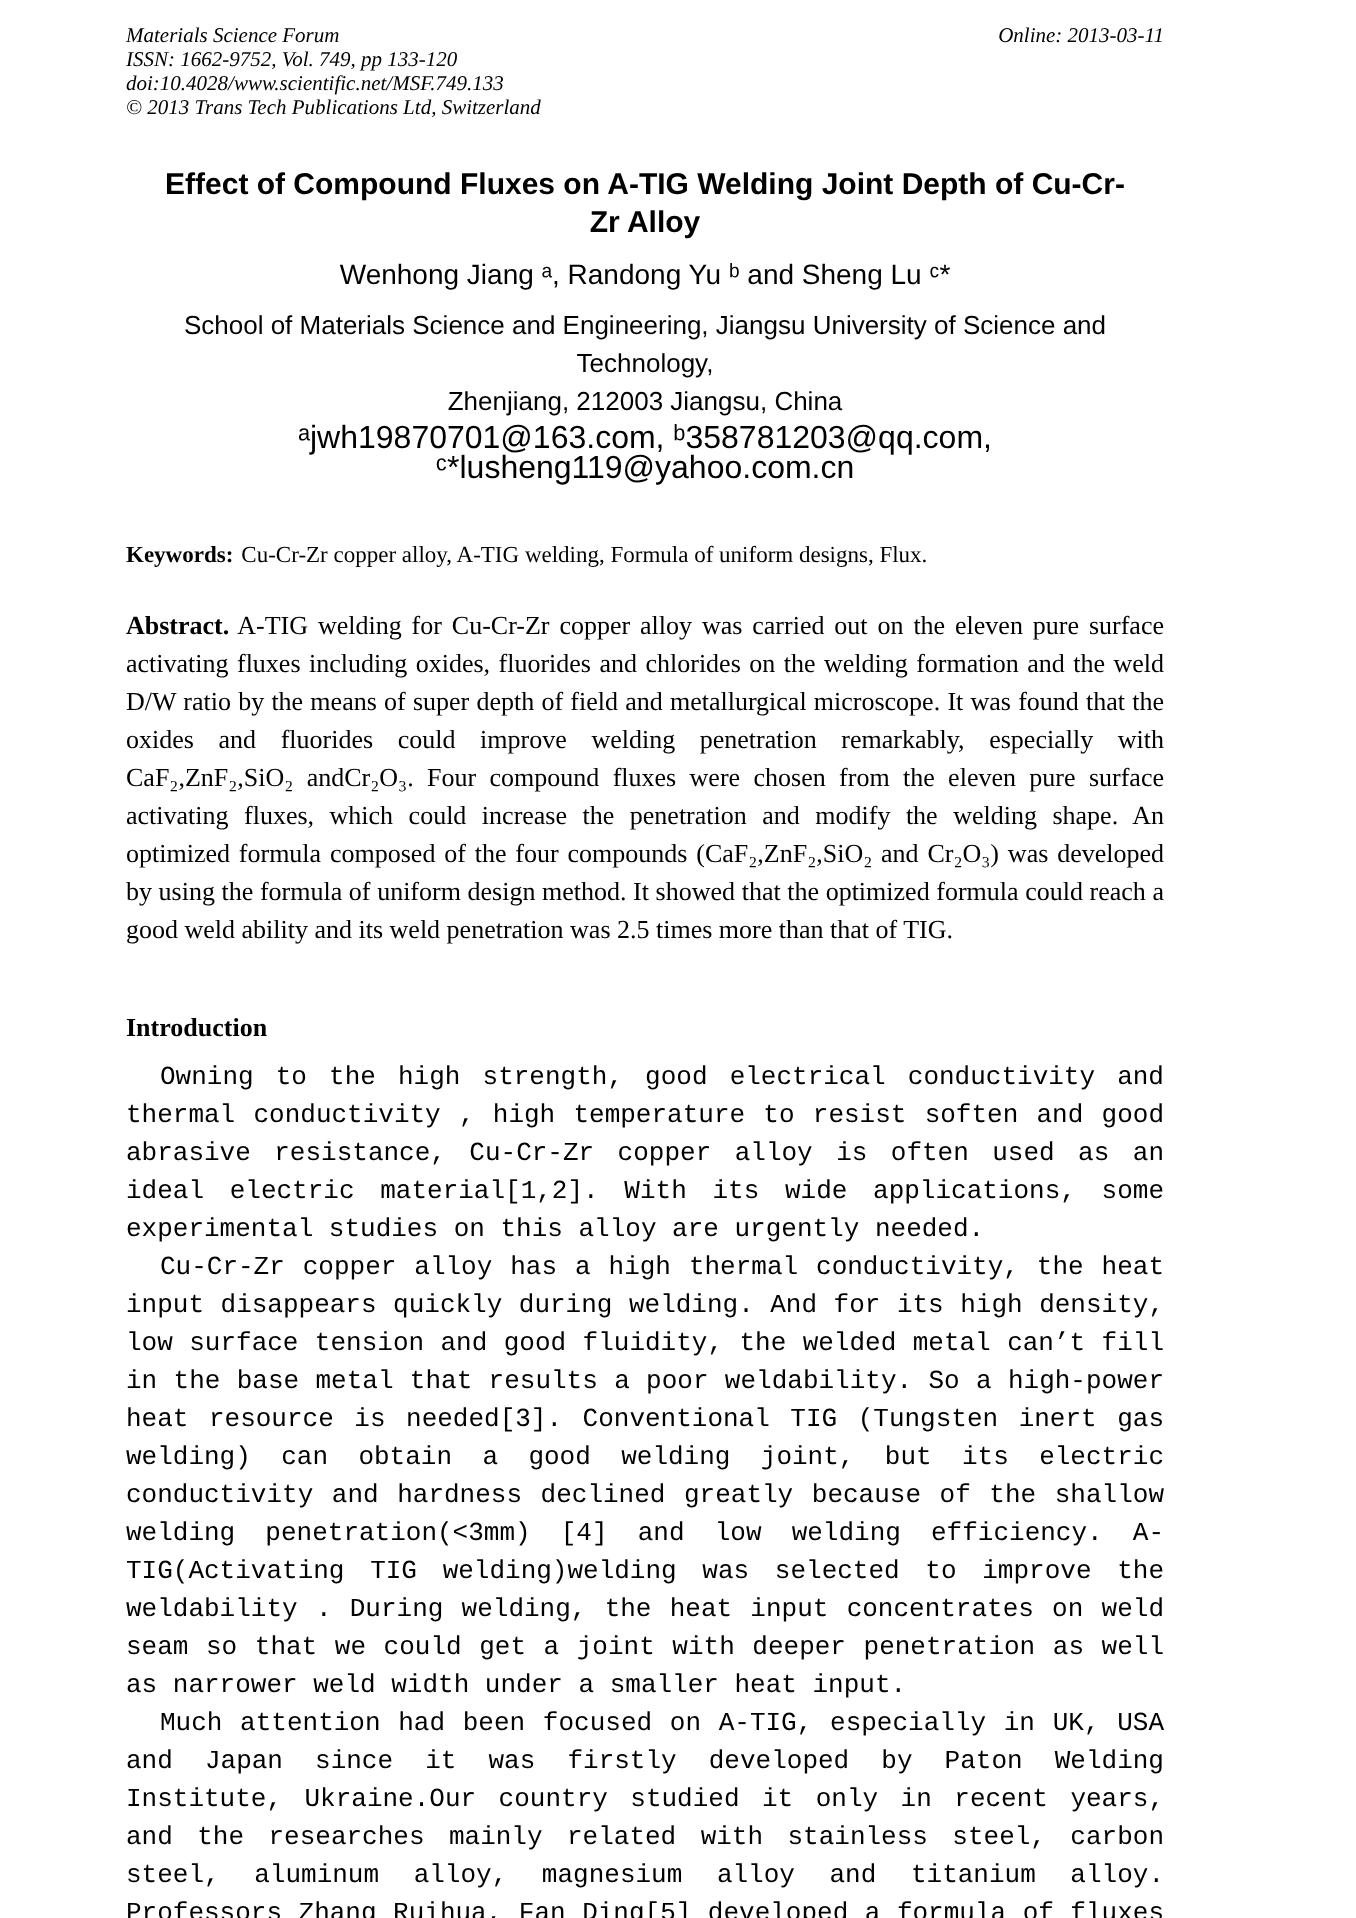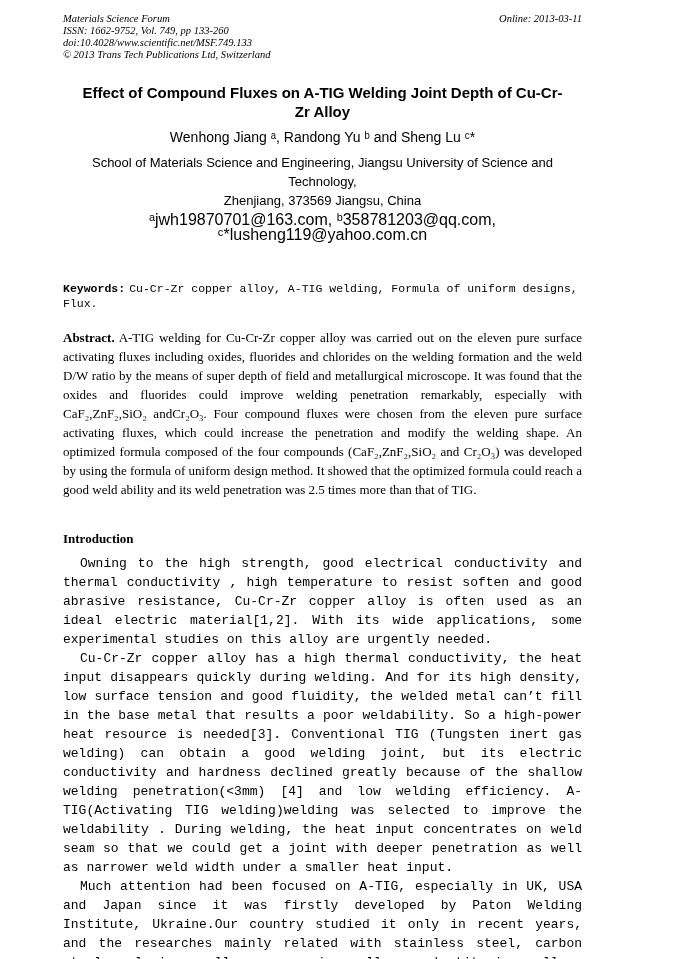--- a/index.html
+++ b/index.html
@@ -55,22 +55,22 @@
   }
   .emails {
     margin-top: 2px;
     text-align: center;
     font-family: "Liberation Sans", "DejaVu Sans", sans-serif;
     font-size: 16px;
     line-height: 15px;
   }
   
   .keywords {
-    margin-top: 39px;
-    font-family: Liberation Mono, monospace;
+    margin-top: 29px;
+    font-family: Liberation Serif, serif;
     font-size: 11.5px;
     line-height: 15px;
   }
   .keywords .label {
     font-weight: bold;
     margin-right: 4px;
   }
   
   .abstract {
     margin-top: 17px;
@@ -102,34 +102,34 @@
   }
 </style>
 </head>
 <body>
 
 <div class="page">
 
   <div class="jheader">
     <div class="left">
       <div>Materials Science Forum</div>
-      <div>ISSN: 1662-9752, Vol. 749, pp 133-260</div>
+      <div>ISSN: 1662-9752, Vol. 749, pp 133-120</div>
       <div>doi:10.4028/www.scientific.net/MSF.749.133</div>
       <div>© 2013 Trans Tech Publications Ltd, Switzerland</div>
     </div>
     <div class="right">Online: 2013-03-11</div>
   </div>
 
   <h1 class="title">Effect of Compound Fluxes on A-TIG Welding Joint Depth of Cu-Cr-Zr Alloy</h1>
 
   <div class="authors">Wenhong Jiang ᵃ, Randong Yu ᵇ and Sheng Lu ᶜ*</div>
 
   <div class="affiliation">
     <div>School of Materials Science and Engineering, Jiangsu University of Science and Technology,</div>
-    <div>Zhenjiang, 373569 Jiangsu, China</div>
+    <div>Zhenjiang, 212003 Jiangsu, China</div>
   </div>
 
   <div class="emails">ᵃjwh19870701@163.com, ᵇ358781203@qq.com, ᶜ*lusheng119@yahoo.com.cn</div>
 
   <div class="keywords">
     <span class="label">Keywords:</span><span>Cu-Cr-Zr copper alloy, A-TIG welding, Formula of uniform designs, Flux.</span>
   </div>
 
   <div class="abstract">
     <span class="label">Abstract.</span><span>A-TIG welding for Cu-Cr-Zr copper alloy was carried out on the eleven pure surface activating fluxes including oxides, fluorides and chlorides on the welding formation and the weld D/W ratio by the means of super depth of field and metallurgical microscope. It was found that the oxides and fluorides could improve welding penetration remarkably, especially with CaF₂,ZnF₂,SiO₂ andCr₂O₃. Four compound fluxes were chosen from the eleven pure surface activating fluxes, which could increase the penetration and modify the welding shape. An optimized formula composed of the four compounds (CaF₂,ZnF₂,SiO₂ and Cr₂O₃) was developed by using the formula of uniform design method. It showed that the optimized formula could reach a good weld ability and its weld penetration was 2.5 times more than that of TIG.</span>

